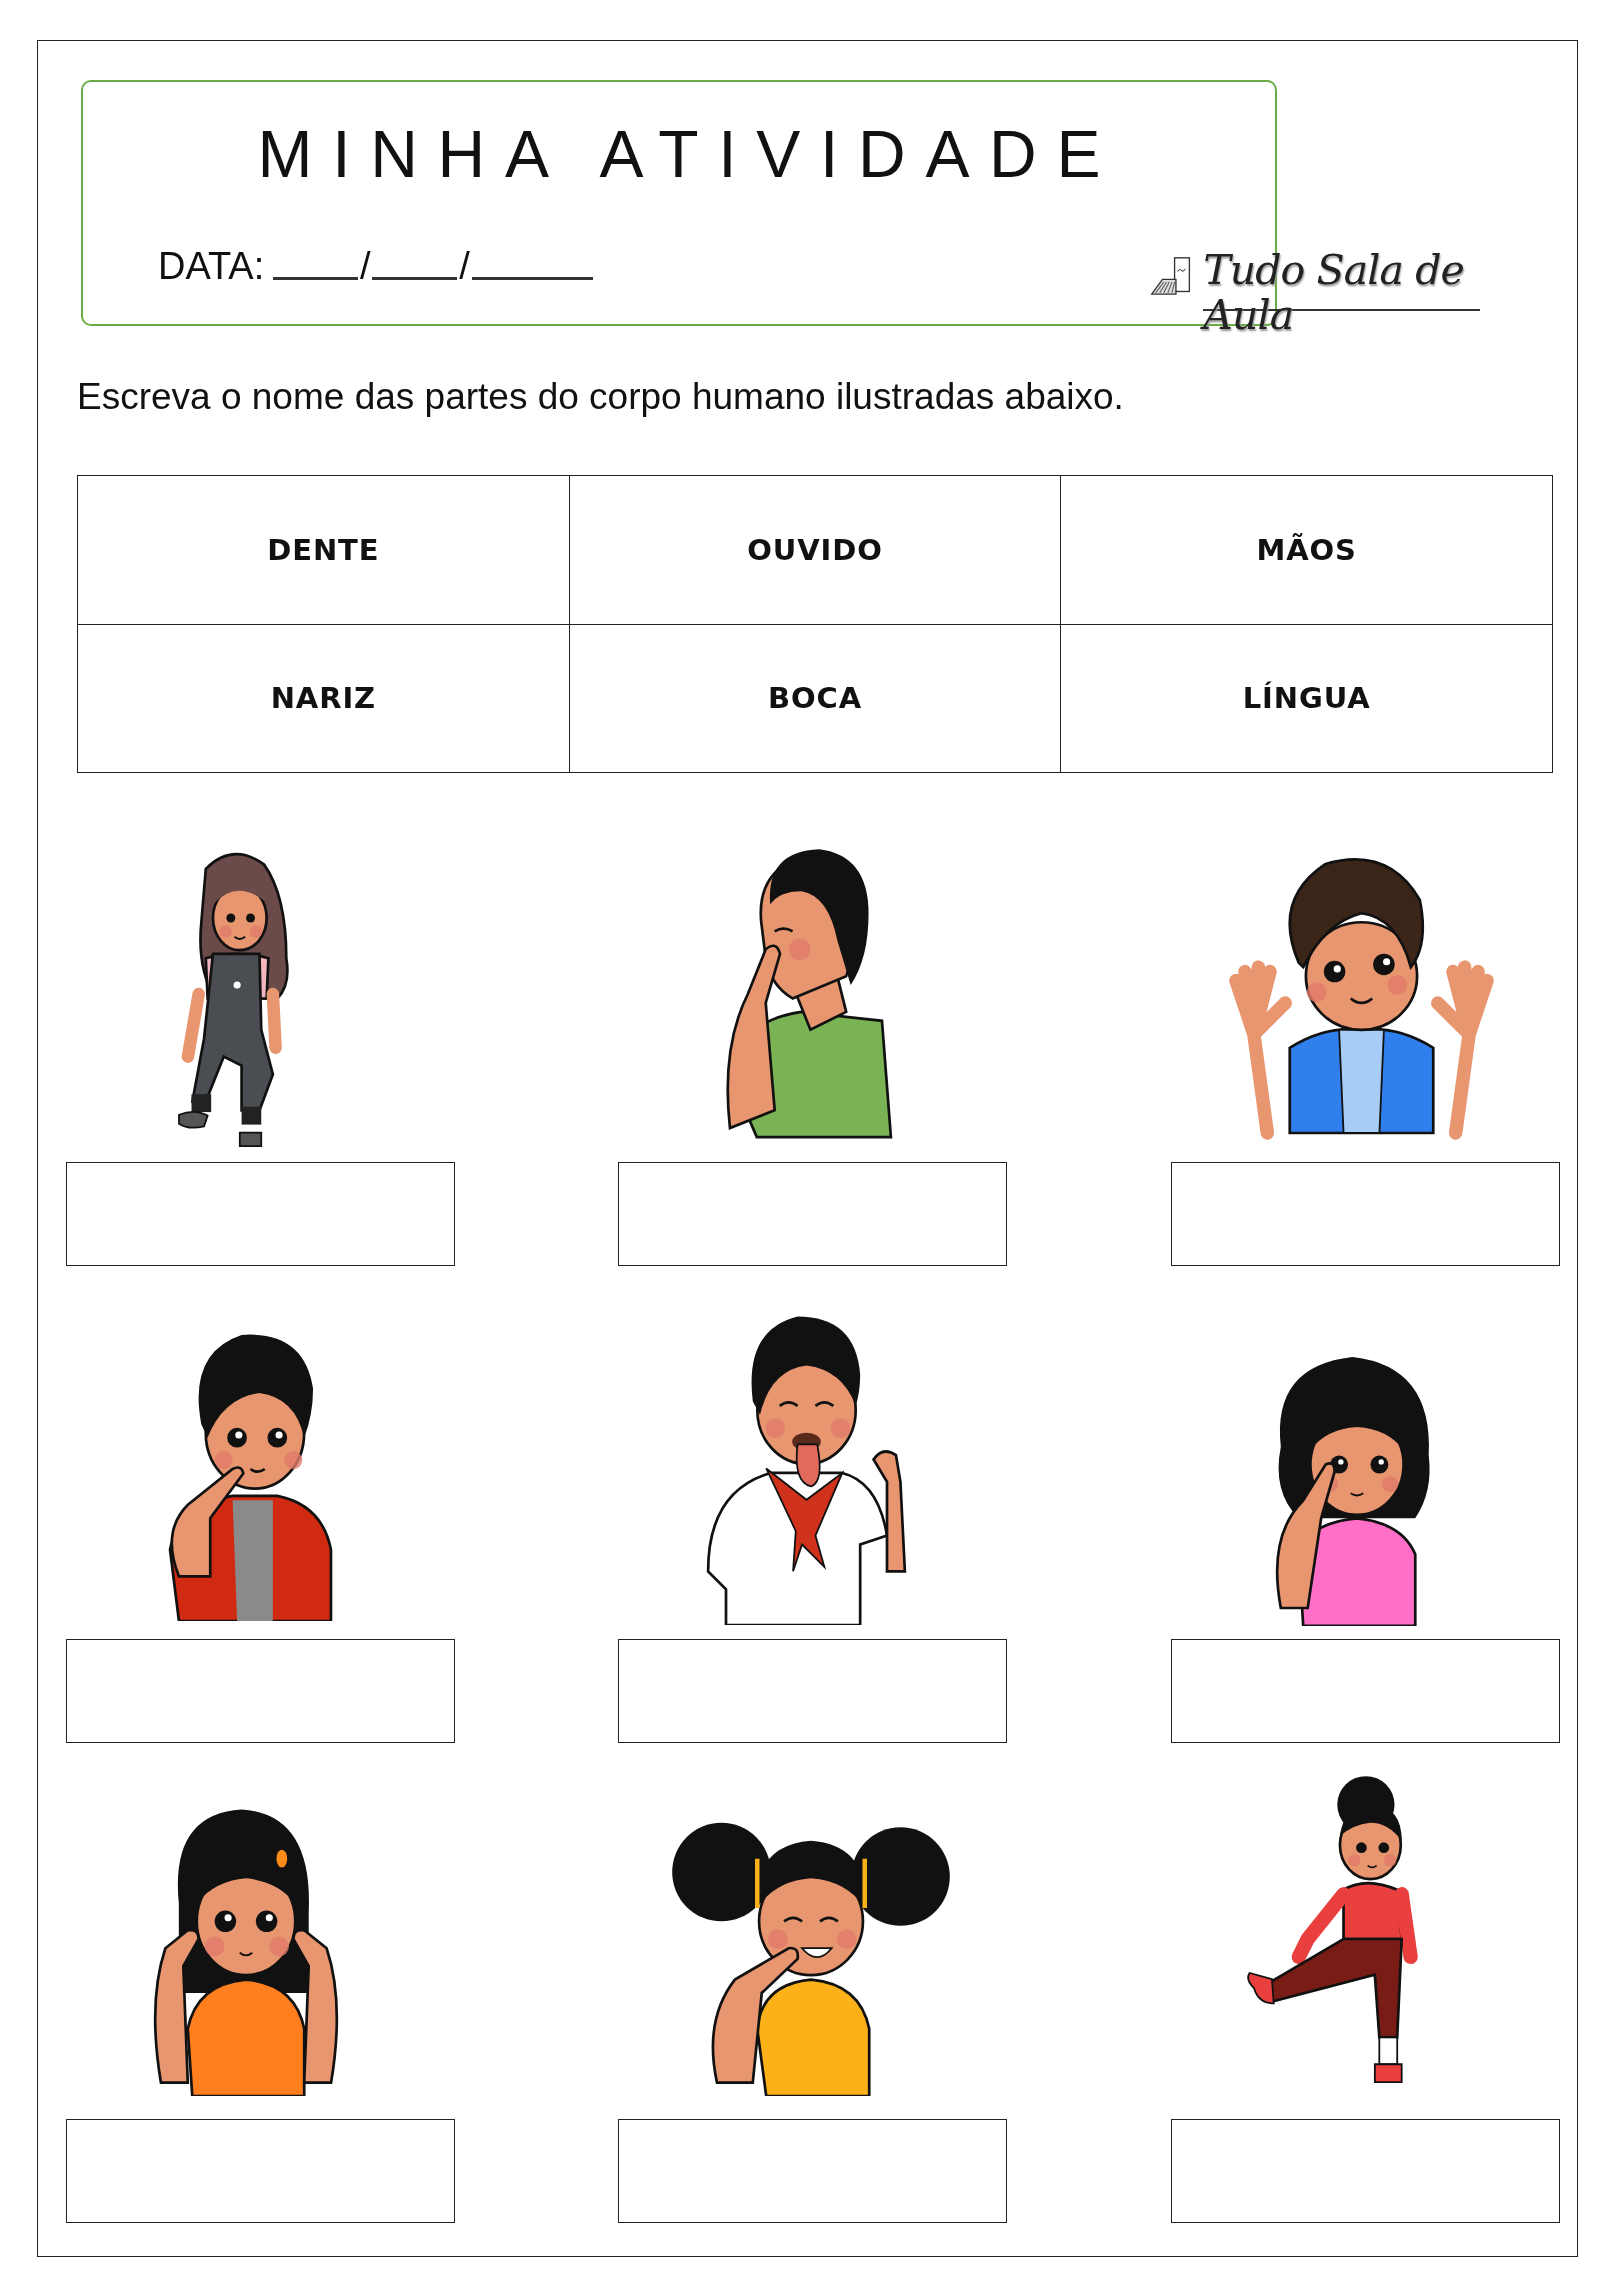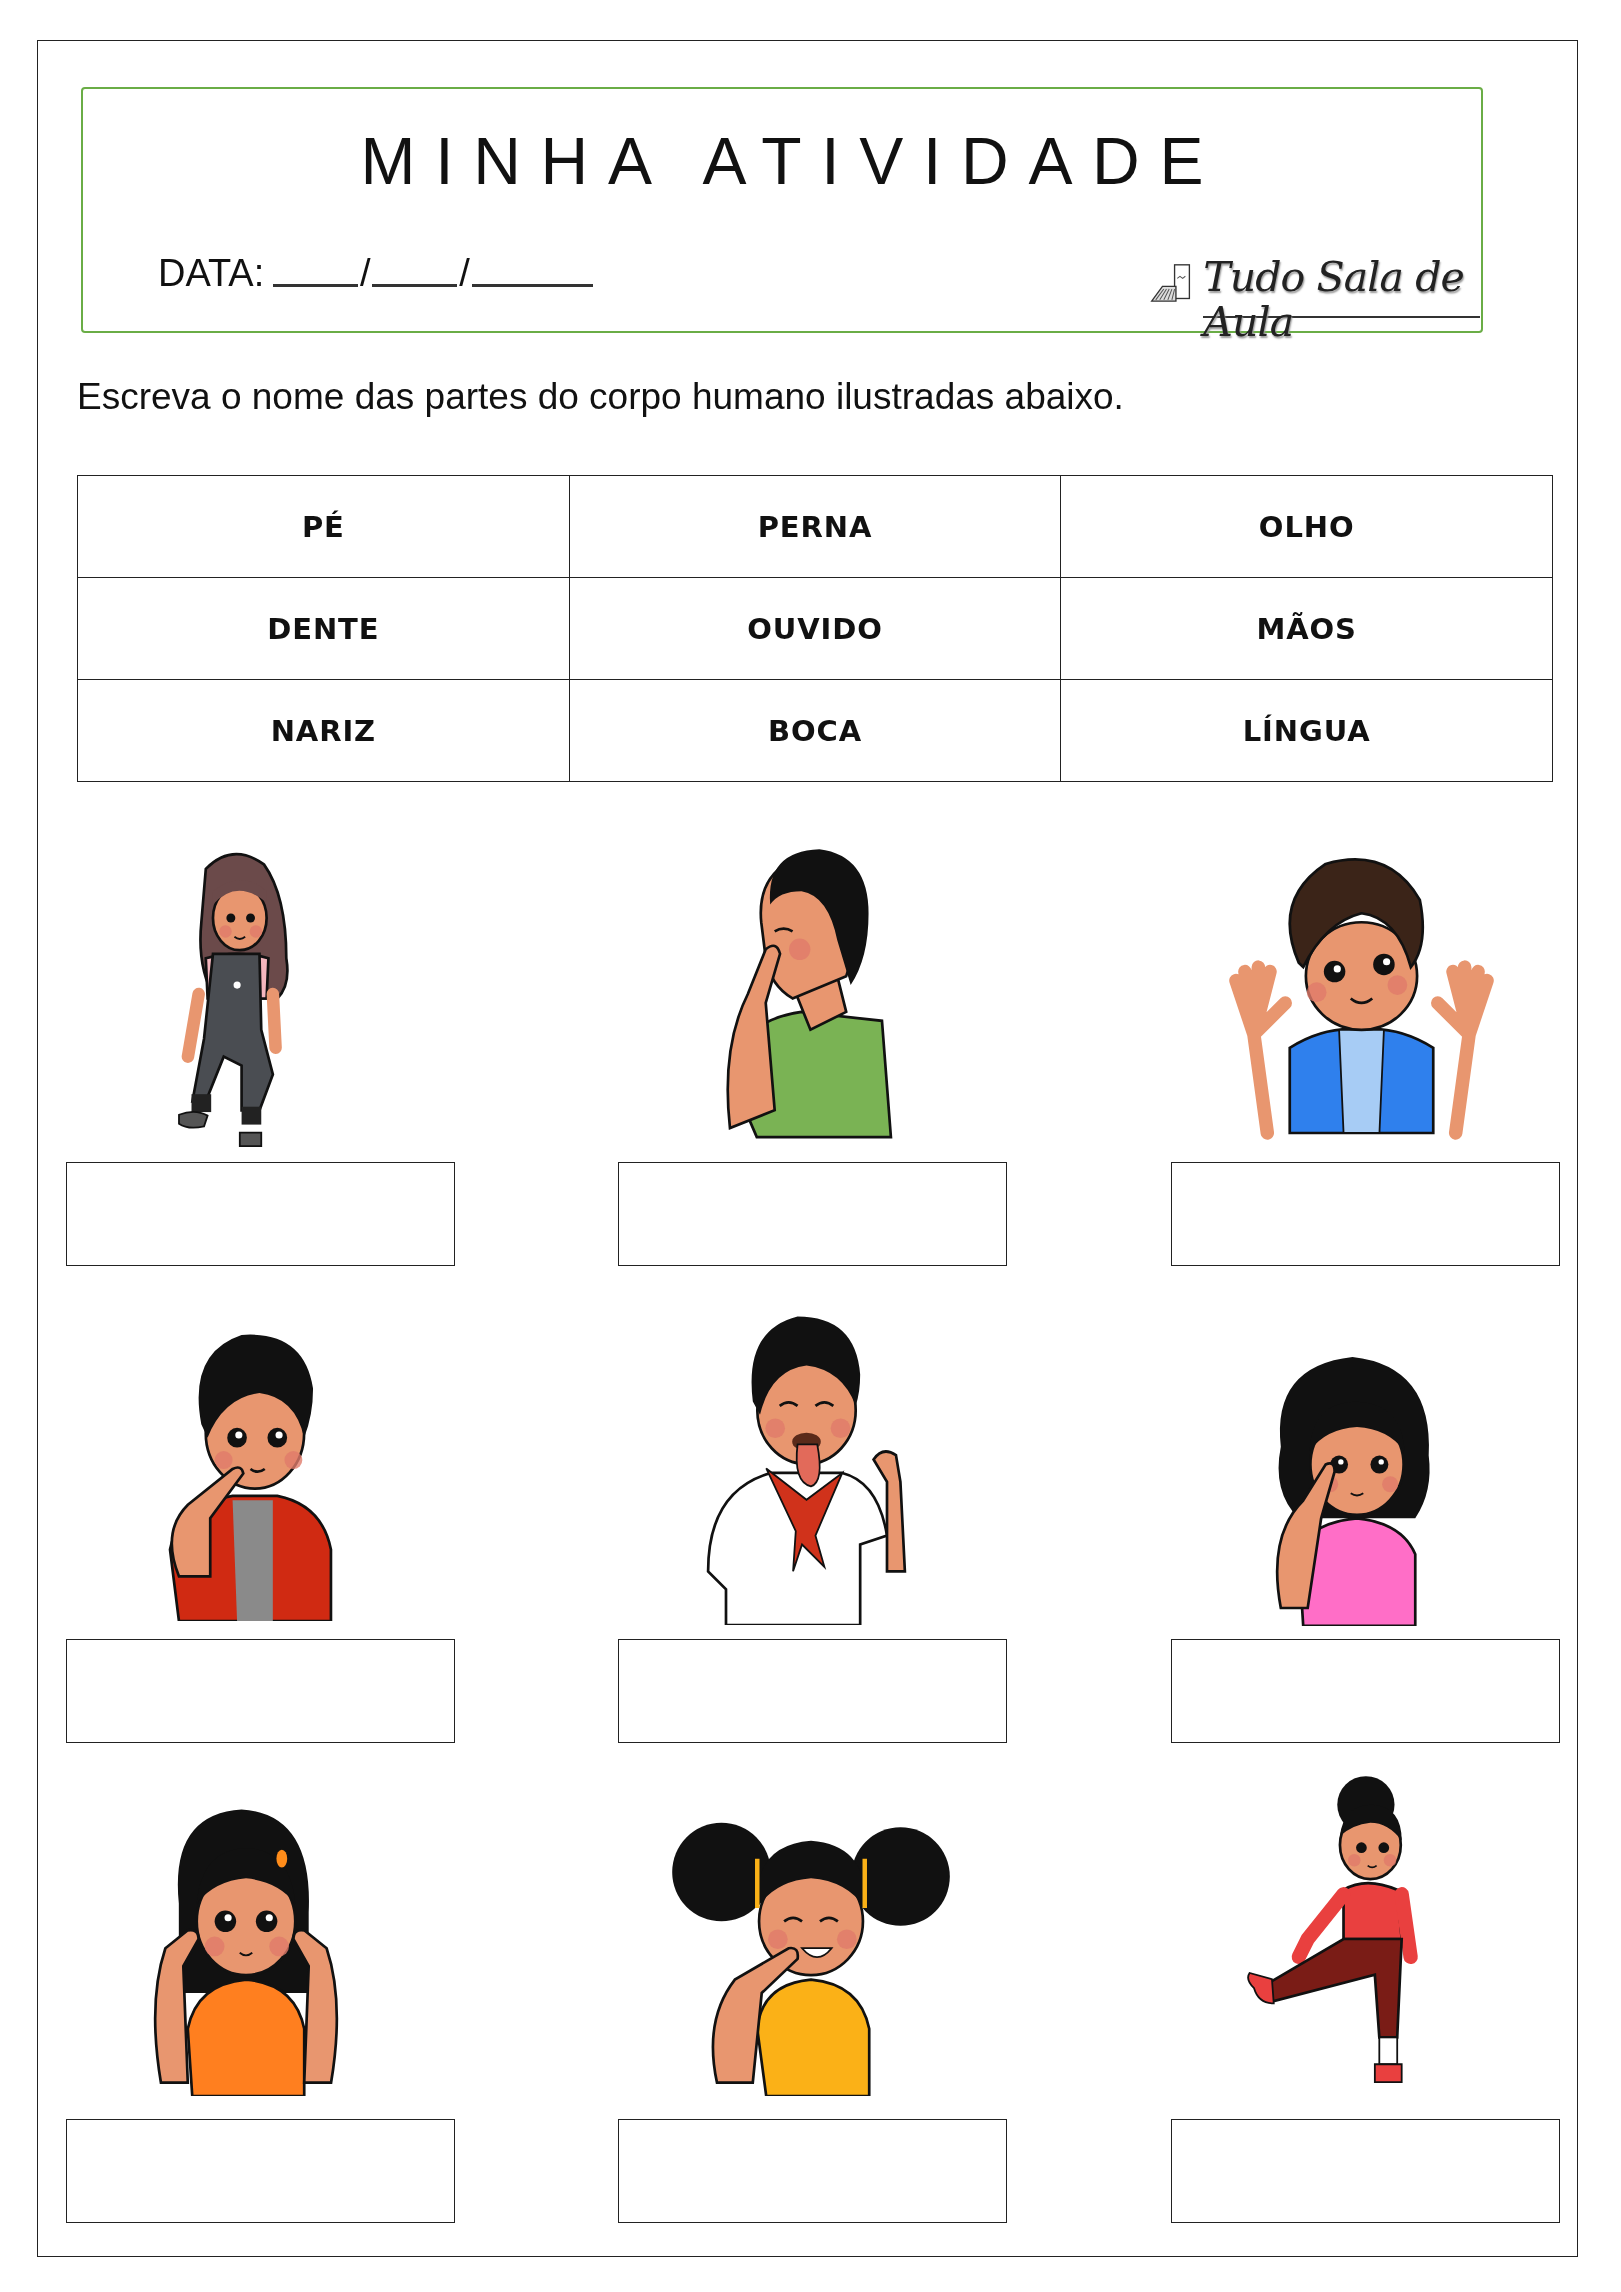--- a/index.html
+++ b/index.html
@@ -1,18 +1,18 @@
 <!DOCTYPE html>
 <html style="font-size:14.3px"><head>
 <meta charset="utf-8">
 <style>
   html, body { margin:0; padding:0; background:#ffffff; }
   body { width:1621px; height:2293px; position:relative; overflow:hidden; font-family:"Liberation Sans", sans-serif; color:#111; }
   .page-border { position:absolute; left:37px; top:40px; width:1541px; height:2217px; border:1.8px solid #222; box-sizing:border-box; }
-  .header-box { position:absolute; left:81px; top:87px; width:1402px; height:246px; border:2.7px solid #6aad46; border-radius:4px; box-sizing:border-box; }
+  .header-box { position:absolute; left:81px; top:80px; width:1196px; height:246px; border:2.7px solid #6aad46; border-radius:10px; box-sizing:border-box; }
   .title { position:absolute; left:0; right:0; top:39px; text-align:center; font-size:66px; letter-spacing:19.7px; font-weight:400; line-height:1; padding-left:19.7px; }
   .name-row { position:absolute; left:79px; top:116px; font-size:38px; display:flex; align-items:flex-end; }
   .name-line { display:inline-block; width:1175px; border-bottom:3.6px solid #333; height:34px; margin-left:10.7px; }
   .date-row { position:absolute; left:75px; top:163px; font-size:38px; display:flex; align-items:flex-start; }
   .date-blank { display:inline-block; border-bottom:3.6px solid #333; height:32px; }
   .slash { font-size:38px; margin:0 1.8px; }
   .logo { position:absolute; left:1066px; top:166px; width:331px; height:63px; display:flex; }
   .logo-text { font-family:"DejaVu Serif", serif; font-style:italic; font-size:41px; color:#222; margin-left:7.2px; letter-spacing:-0.9px; text-shadow:0.9px 1.8px 1.8px #999; border-bottom:2.7px solid #333; line-height:1.1; padding-right:5.4px; }
   .instruction { position:absolute; left:77px; top:376px; font-size:37px; }
   .words-table { position:absolute; left:77px; top:475px; width:1476px; height:298px; border-collapse:collapse; }
@@ -44,25 +44,20 @@
       <path d="M10 56 L22 40 M16 56 L26 40 M22 56 L30 40 M28 56 L34 40 M34 56 L38 40" stroke="#555" stroke-width="1.5"></path>
     </svg>
     <span class="logo-text">Tudo Sala de Aula</span>
   </div>
 </div>
 
 <div class="instruction">Escreva o nome das partes do corpo humano ilustradas abaixo.</div>
 
 <table class="words-table">
   <tbody>
-      <tr>
-    <td>PÉ</td>
-    <td>PERNA</td>
-    <td>OLHO</td>
-  </tr>
   <tr>
     <td>DENTE</td>
     <td>OUVIDO</td>
     <td>MÃOS</td>
   </tr>
   <tr>
     <td>NARIZ</td>
     <td>BOCA</td>
     <td>LÍNGUA</td>
   </tr>

